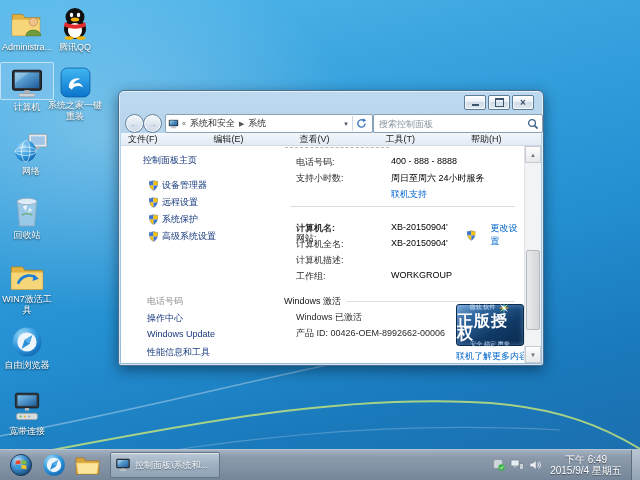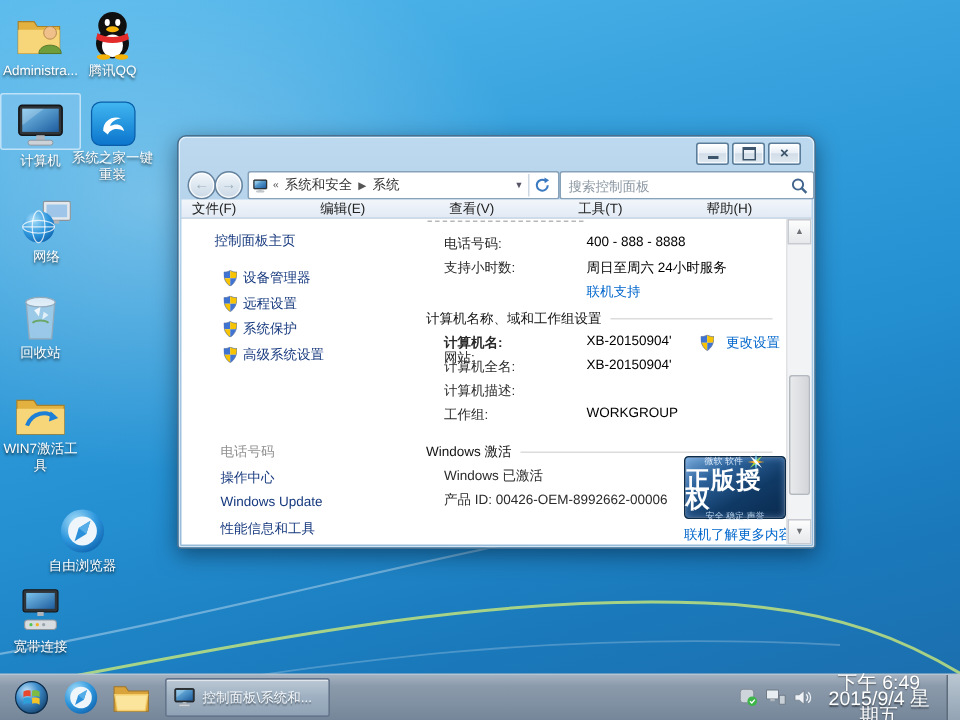--- a/index.html
+++ b/index.html
@@ -61,21 +61,21 @@
   .s-item{position:absolute;left:22px;color:#16397e;white-space:nowrap;}
   .s-task{position:absolute;left:28px;display:flex;align-items:center;gap:4px;color:#16397e;white-space:nowrap;}
   .s-gray{position:absolute;left:26px;color:#8f8f8f;}
   .content{position:absolute;left:158px;right:16px;top:0;bottom:0;font-size:9px;color:#1f1f1f;}
   .c-abs{position:absolute;white-space:nowrap;}
   .c-label{left:17px;color:#2a2a2a;}
   .c-value{left:112px;color:#000;}
   .sect{position:absolute;left:5px;right:10px;display:flex;align-items:center;color:#111;}
   .sect .rule{flex:1;height:1px;background:#dcdcdc;margin-left:6px;}
   .lnk{color:#0066cc;text-decoration:none;cursor:pointer;}
-  .chg{position:absolute;left:188px;display:flex;align-items:center;gap:8px;}
+  .chg{position:absolute;left:188px;display:flex;align-items:center;gap:15px;}
   .remnant{position:absolute;left:6px;top:1px;width:104px;border-top:1px dashed #9a9a9a;opacity:.7;}
   .badge{position:absolute;left:177px;top:158px;width:66px;height:40px;border-radius:3px;
     background:linear-gradient(150deg,#76a7d8 0%,#2d639c 28%,#103a66 62%,#0a2a4e 100%);
     border:1px solid #0a2b4a;color:#fff;display:flex;flex-direction:column;align-items:center;
     justify-content:center;box-shadow:inset 0 0 5px rgba(160,200,255,.45);}
   .badge .b1{font-size:6px;display:flex;align-items:center;gap:3px;color:#d9e8f7;}
   .badge .b2{font-size:16px;font-weight:bold;letter-spacing:1px;line-height:13px;}
   .badge .b3{font-size:6px;color:#bcd6ee;}
 
   
@@ -90,21 +90,21 @@
   #taskbar{position:absolute;left:0;bottom:0;width:640px;height:30px;
     background:linear-gradient(#a3b1c0,#8b9aab 25%,#7e8fa1 70%,#75869a);
     border-top:1px solid #b6c3d0;display:flex;align-items:center;}
   .tb-slot{width:30px;height:26px;display:flex;align-items:center;justify-content:center;margin-left:3px;}
   .taskbtn{margin-left:8px;width:100px;height:24px;border:1px solid #64748a;border-radius:2px;
     background:linear-gradient(#bcc9d6,#9dafc0 50%,#90a3b6);
     box-shadow:inset 0 1px 0 rgba(255,255,255,.55);
     display:flex;align-items:center;gap:4px;padding:0 4px;overflow:hidden;}
   .taskbtn .t-label{font-size:9px;color:#f4f8fc;text-shadow:0 1px 1px rgba(0,0,0,.45);white-space:nowrap;}
   .tray{margin-left:auto;display:flex;align-items:center;gap:5px;}
-  .clock{width:72px;text-align:center;font-size:13px;line-height:11px;color:#fff;
+  .clock{width:72px;text-align:center;font-size:10px;line-height:11px;color:#fff;
     text-shadow:0 1px 1px rgba(0,0,0,.5);margin:0 4px;}
   .showdesk{width:8px;height:30px;border-left:1px solid #5d6b7a;
     background:linear-gradient(#b9c6d2,#93a3b3);}
 </style>
 </head>
 <body>
 
 <svg width="0" height="0" style="position:absolute">
   <defs>
     <linearGradient id="gscreen" x1="0" y1="0" x2="1" y2="1">
@@ -307,21 +307,21 @@
     <div>回收站</div>
   </div>
   <div class="dicon" style="left:0px;top:256px;">
     <div class="ic">
         <svg width="36" height="30">
           <use href="#i-win7folder"></use>
         </svg>
       </div>
     <div>WIN7激活工具</div>
   </div>
-  <div class="dicon" style="left:0px;top:334px;padding-left:28px;">
+  <div class="dicon" style="left:0px;top:322px;">
     <div class="ic">
         <svg width="32" height="32">
           <use href="#i-browser"></use>
         </svg>
       </div>
     <div>自由浏览器</div>
   </div>
   <div class="dicon" style="left:0px;top:388px;">
     <div class="ic">
         <svg width="36" height="32">
@@ -442,21 +442,20 @@
         <div class="remnant"></div>
 
         <div class="c-abs c-label" style="top:10px;">电话号码:</div>
         <div class="c-abs c-value" style="top:10px;">400 - 888 - 8888</div>
         <div class="c-abs c-label" style="top:26px;">支持小时数:</div>
         <div class="c-abs c-value" style="top:26px;">周日至周六  24小时服务</div>
         <div class="c-abs c-label" style="top:42px;margin-top:44px;">网站:</div>
         <div class="c-abs c-value lnk" style="top:42px;">联机支持</div>
 
         <div class="sect" style="top:60px;">
-          <span>计算机名称、域和工作组设置</span>
           <span class="rule"></span>
         </div>
 
         <div class="c-abs c-label" style="top:76px;font-weight:bold;">计算机名:</div>
         <div class="c-abs c-value" style="top:76px;">XB-20150904'</div>
         <div class="chg" style="top:76px;">
           <svg width="9" height="11">
               <use href="#i-shield"></use>
             </svg>
           <span class="lnk">更改设置</span>

